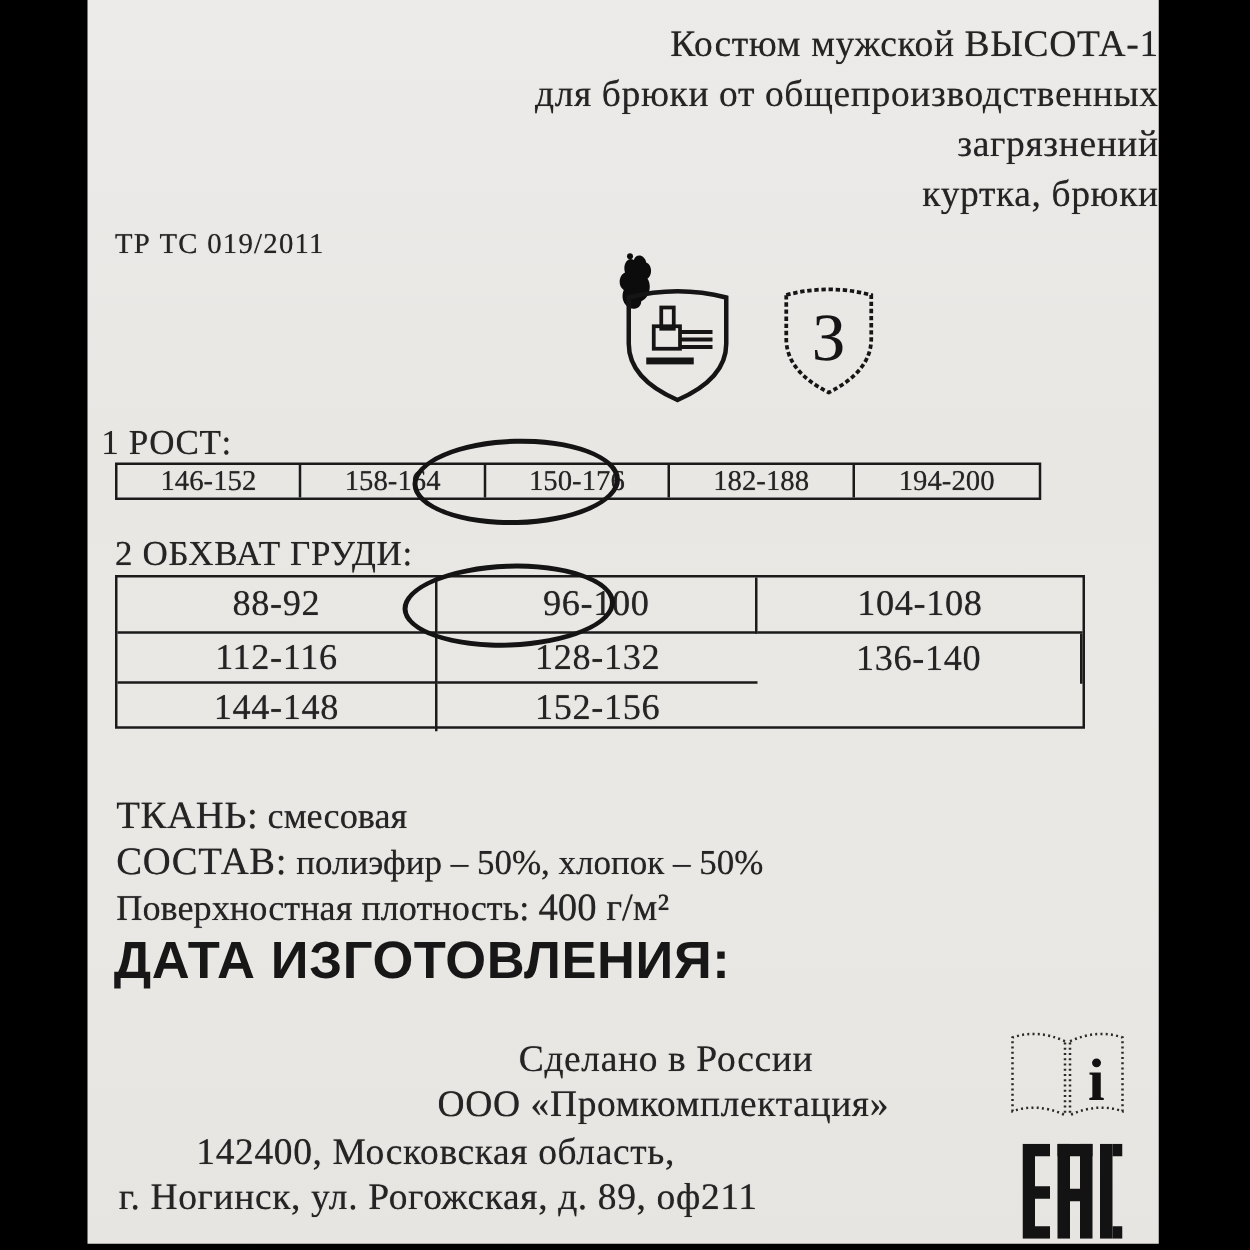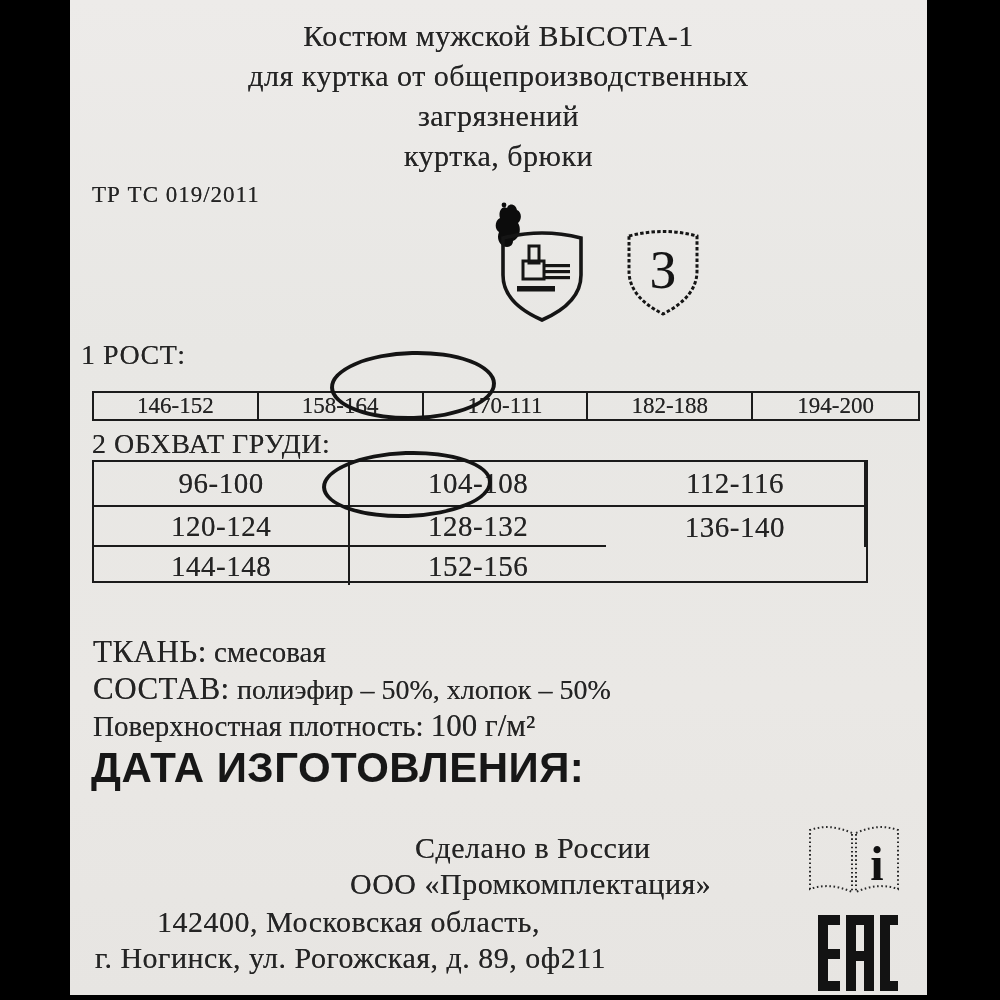--- a/index.html
+++ b/index.html
@@ -12,32 +12,32 @@
     color:#222;
   }
   .paper{
     position:absolute;left:70px;top:0;width:857px;height:995px;
     background:linear-gradient(180deg,#edebe9 0%,#e8e7e4 35%,#eae8e5 70%,#e7e5e2 100%);
   }
   .abs{position:absolute;}
   .printy{text-shadow:0 0 .6px rgba(20,20,20,.65);color:#242424;}
 
   .title-block{
-    left:0;right:0;top:16px;text-align:center;
+    left:0;right:0;top:16px;text-align:right;
     font-size:30px;line-height:40px;letter-spacing:.5px;
   }
   .regulation{left:22px;top:182px;font-size:23px;letter-spacing:1px;}
 
   .section-label{font-size:28px;letter-spacing:.5px;}
 
   
   .table1{
-    left:22px;top:370px;width:828px;height:30px;
+    left:22px;top:370px;width:741px;height:30px;
     display:grid;grid-template-columns:repeat(5,1fr);
-    border:2px solid #1b1b1b;box-sizing:border-box;margin-top:21px;
+    border:2px solid #1b1b1b;box-sizing:border-box;
   }
   .table1 .cell{
     display:flex;align-items:center;justify-content:center;
     font-size:23px;border-right:2px solid #1b1b1b;overflow:hidden;
   }
   .table1 .cell:last-child{border-right:none;}
 
   
   .table2{
     left:22px;top:460px;width:776px;height:123px;
@@ -69,21 +69,21 @@
   }
   .footer-line{font-size:30px;white-space:nowrap;letter-spacing:.5px;}
 </style>
 </head>
 <body>
 
 <div class="paper">
 
   <div class="abs title-block printy">
     <div>Костюм мужской ВЫСОТА-1</div>
-    <div>для куртка от общепроизводственных</div>
+    <div>для брюки от общепроизводственных</div>
     <div>загрязнений</div>
     <div>куртка, брюки</div>
   </div>
 
   <div class="abs regulation printy">ТР ТС 019/2011</div>
 
   <svg class="abs" style="left:421px;top:201px;" width="34" height="48" viewBox="0 0 34 48">
     <path d="M16 46 C9 46 5 38 8 31 C3 28 4 19 9 17 C7 11 11 4 16 7 C18 1 25 3 26 9 C31 11 31 19 27 22 C31 28 28 38 22 40 C22 44 19 46 16 46 Z" fill="#0c0c0c"></path>
     <circle cx="13" cy="4" r="2.4" fill="#0c0c0c"></circle>
   </svg>
@@ -103,51 +103,51 @@
   <svg class="abs" style="left:554px;top:223px;" width="78" height="94" viewBox="0 0 78 94">
     <path d="M5 13 Q39 4 73 13 L73 48 Q73 74 39 91 Q5 74 5 48 Z" fill="none" stroke="#151515" stroke-width="3" stroke-dasharray="3.5 2.2"></path>
     <text x="39" y="65" text-anchor="middle" font-family="Liberation Serif, DejaVu Serif, serif" font-size="54" fill="#151515">З</text>
   </svg>
 
   <div class="abs section-label printy" style="left:11px;top:339px;text-align:center;">1 РОСТ:</div>
 
   <div class="abs table1">
     <div class="cell printy">146-152</div>
     <div class="cell printy">158-164</div>
-    <div class="cell printy">170-111</div>
+    <div class="cell printy">150-176</div>
     <div class="cell printy">182-188</div>
     <div class="cell printy">194-200</div>
   </div>
   <div class="abs hand-ellipse ellipse1"></div>
 
   <div class="abs section-label printy" style="left:22px;top:428px;">2 ОБХВАТ ГРУДИ:</div>
 
   <div class="abs table2">
+    <div class="cell printy">88-92</div>
     <div class="cell printy">96-100</div>
     <div class="cell lastcol printy">104-108</div>
     <div class="cell printy">112-116</div>
-    <div class="cell printy">120-124</div>
     <div class="cell lastcol printy">128-132</div>
     <div class="cell lastrow printy">136-140</div>
     <div class="cell lastrow printy">144-148</div>
     <div class="cell lastcol lastrow printy">152-156</div>
   </div>
   <div class="abs hand-ellipse ellipse2"></div>
 
   <div class="abs detail-line printy" style="top:634px;">
     <span class="lbl">ТКАНЬ:</span>
     <span>смесовая</span>
   </div>
   <div class="abs detail-line printy" style="top:671px;">
     <span class="lbl">СОСТАВ:</span>
     <span style="font-size:28px;">полиэфир – 50%, хлопок – 50%</span>
   </div>
   <div class="abs detail-line printy" style="top:708px;">
     <span>Поверхностная плотность:</span>
-    <span style="font-size:31px;">100 г/м²</span>
+    <span style="font-size:31px;">400 г/м²</span>
   </div>
   <div class="abs date-line">ДАТА ИЗГОТОВЛЕНИЯ:</div>
 
   <div class="abs footer-line printy" style="left:345px;top:831px;">Сделано в России</div>
   <div class="abs footer-line printy" style="left:280px;top:867px;">ООО «Промкомплектация»</div>
   <div class="abs footer-line printy" style="left:87px;top:905px;">142400, Московская область,</div>
   <div class="abs footer-line printy" style="left:25px;top:941px;">г. Ногинск, ул. Рогожская, д. 89, оф211</div>
 
   <svg class="abs" style="left:730px;top:820px;" width="108" height="84" viewBox="0 0 108 84">
     <path d="M52 13 Q30 3 10 10 L10 69 Q30 62 52 72 Z" fill="none" stroke="#2a2a2a" stroke-width="2" stroke-dasharray="1.6 2.6"></path>

